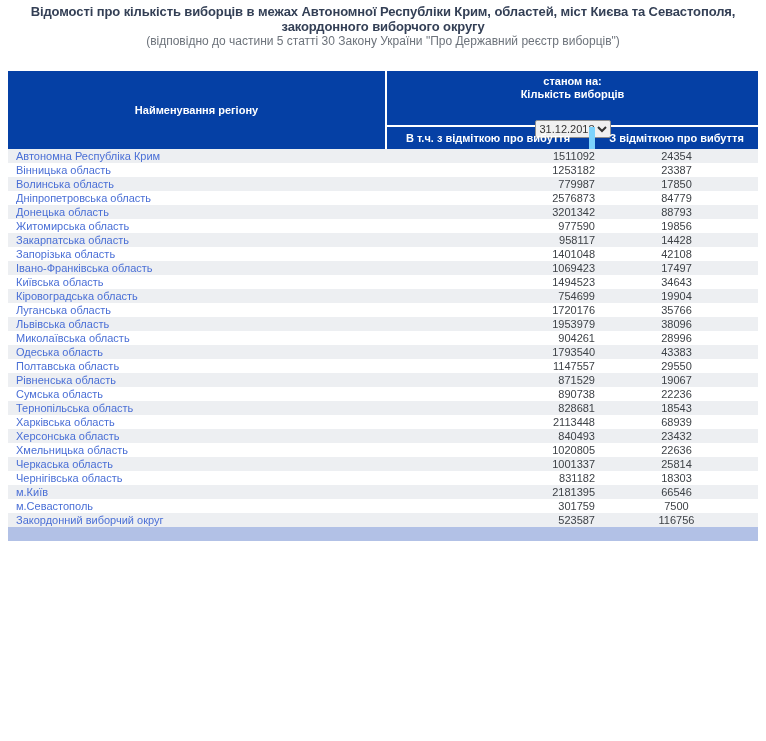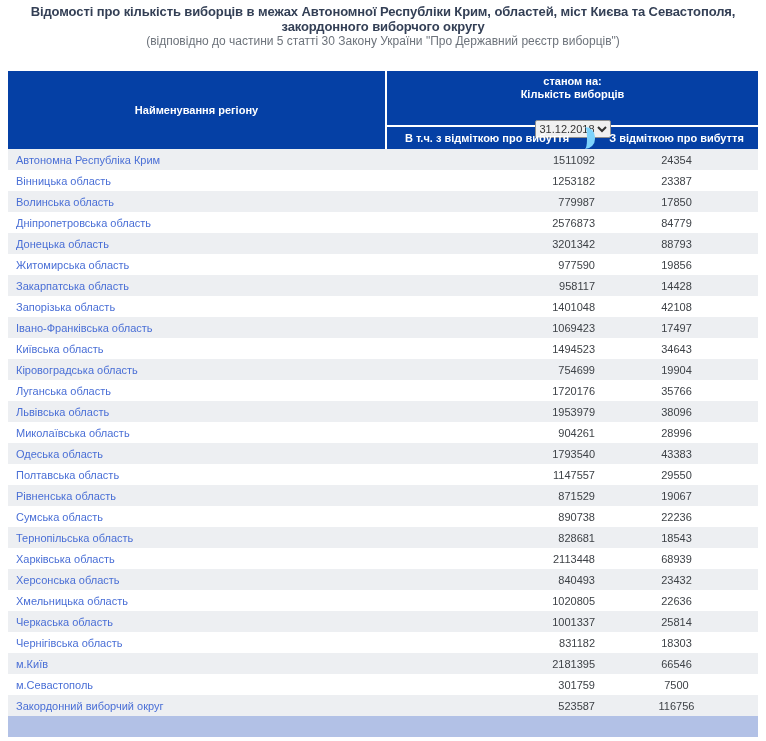--- a/index.html
+++ b/index.html
@@ -75,40 +75,39 @@
     border: 1px solid #8f8f8f;
     border-radius: 2px;
   }
   .th-sub {
     display: flex;
     height: 22px;
   }
   .th-sub-cell1 {
     width: 208px;
     box-sizing: border-box;
-    border-right: 8px solid #7dd3fc;
+    border-right: 6px solid #7dd3fc;
     display: flex;
     align-items: center;
     justify-content: center;
     text-align: right;
-    border-radius: 10px;
   }
   .th-sub-cell2 {
     flex: 1;
     display: flex;
     align-items: center;
     justify-content: center;
     text-align: center;
   }
   .tbody .trow:nth-child(odd) {
     background: #edeff2;
   }
   .trow {
     display: flex;
-    height: 21px;
+    height: 14px;
     align-items: center;
     font-size: 11px;
   }
   .cell-region {
     width: 379px;
     box-sizing: border-box;
     padding-left: 8px;
     white-space: nowrap;
     overflow: hidden;
   }

